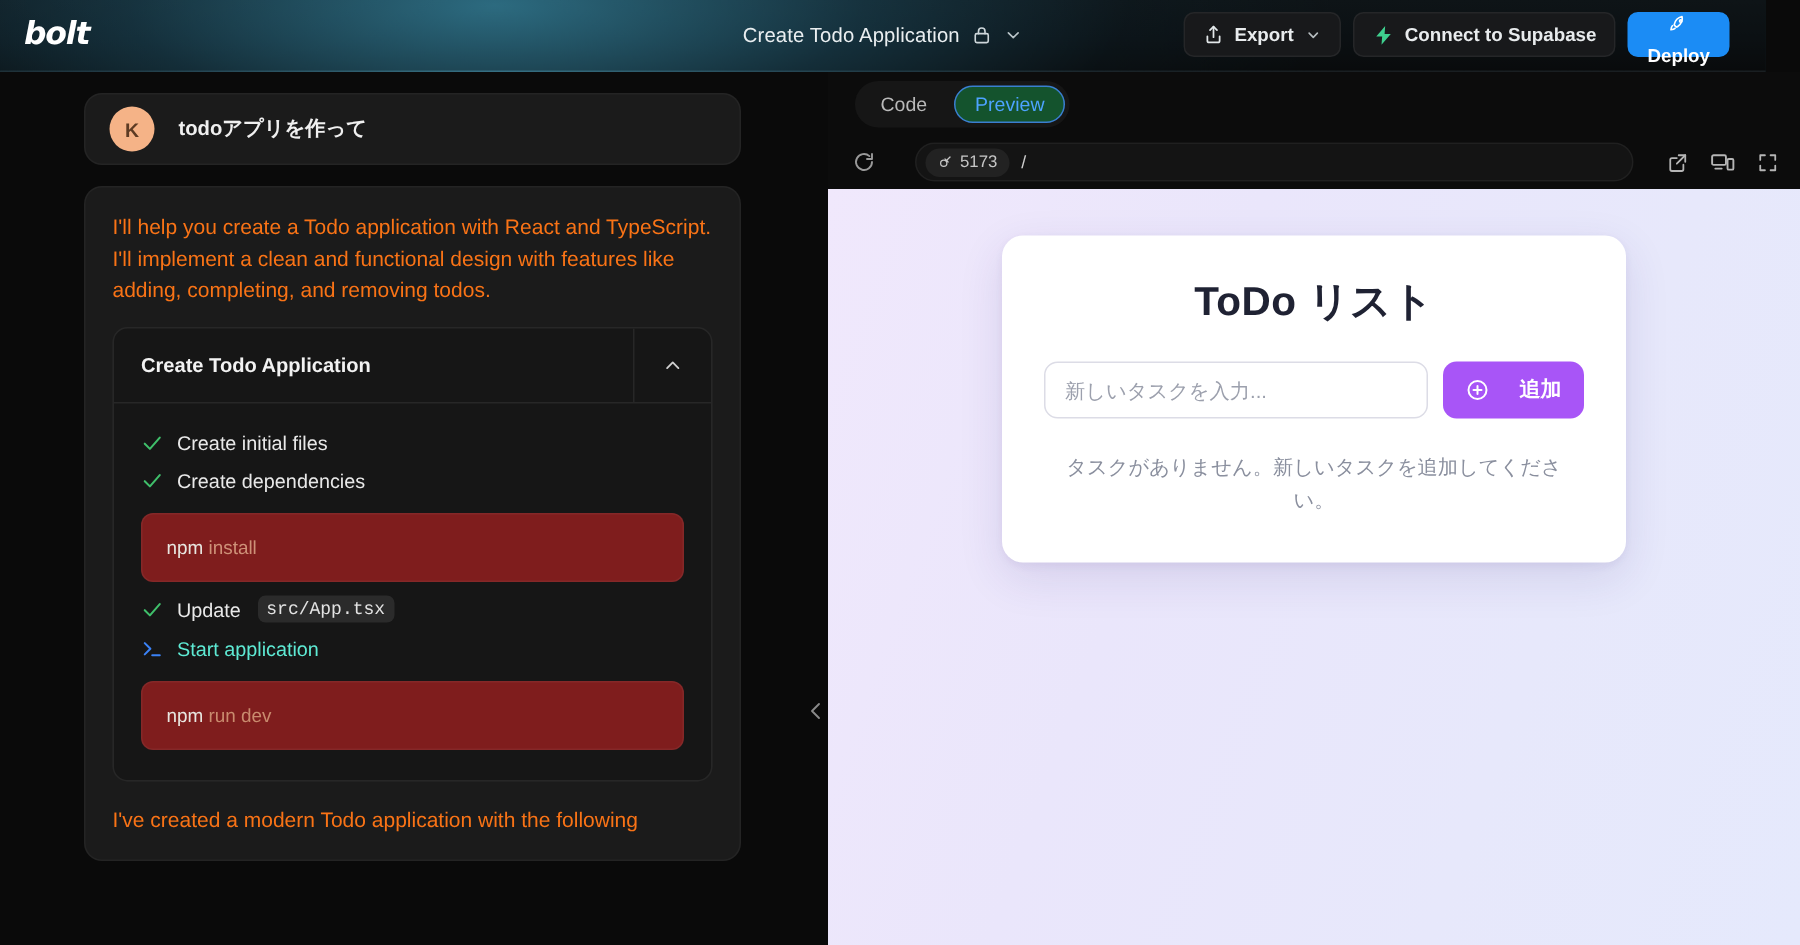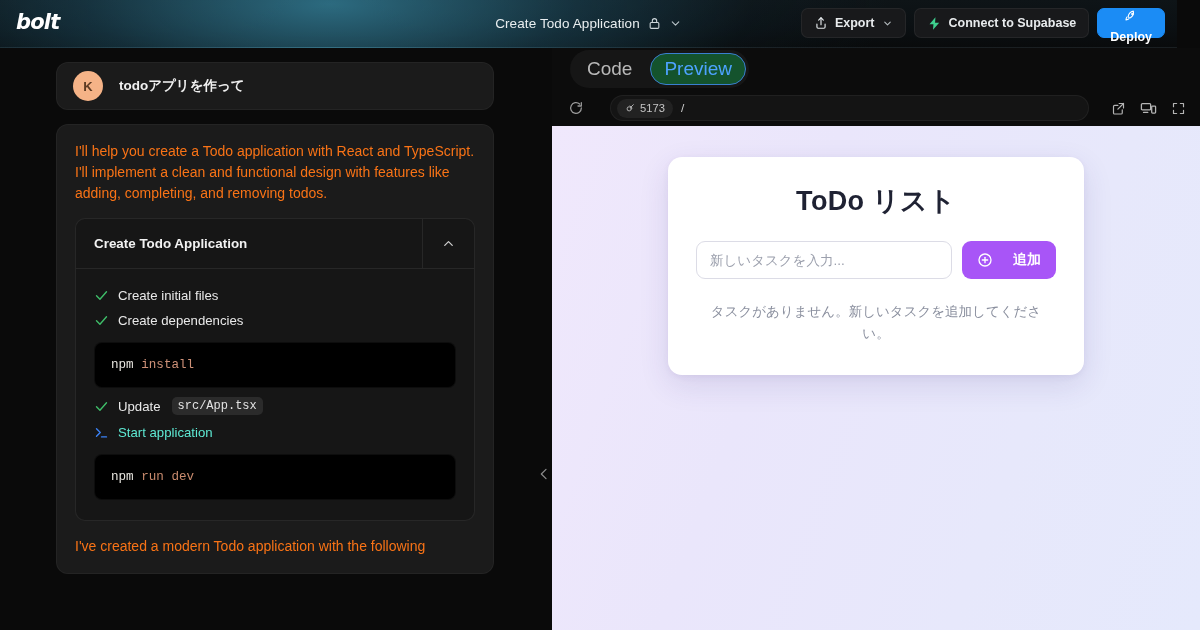--- a/index.html
+++ b/index.html
@@ -33,21 +33,21 @@
     position: absolute; left: 0; right: 0;
     display: flex; align-items: center; justify-content: center; gap: 8px;
     pointer-events: none;
   }
   .hdr-center > * { pointer-events: auto; }
   .hdr-title { font-size: 13.5px; color: #e9eef0; letter-spacing: 0.1px; }
   .ico { display: inline-flex; align-items: center; justify-content: center; }
   .ico svg { display: block; }
 
   .hdr-right {
-    position: absolute; right: 12px; top: 8px;
+    position: absolute; right: 24px; top: 8px;
     display: flex; align-items: center; gap: 8px;
   }
   .btn {
     display: inline-flex; align-items: center; gap: 7px;
     height: 30px; padding: 0 12px;
     border-radius: 7px;
     font-size: 12.5px; font-weight: 600;
     color: #e8ebed;
     background: #18191b;
     border: 1px solid rgba(255,255,255,0.06);
@@ -120,25 +120,25 @@
   .term { color: #3b82f6; flex: 0 0 auto; display: flex; }
   .action.link { color: #5eead4; cursor: pointer; }
   .filechip {
     font-family: "Liberation Mono", monospace;
     font-size: 12px; color: #e3e3e3;
     background: #2b2b2b; border-radius: 5px;
     padding: 2px 6px; margin-left: 2px;
   }
   .codeblock {
     margin: 9px 0 4px 0;
-    background: #000000;
+    background: #7f1d1d;
     border: 1px solid rgba(255,255,255,0.05);
     border-radius: 8px;
     padding: 15px 16px;
-    font-family: Liberation Mono, monospace;
+    font-family: Liberation Sans, sans-serif;
     font-size: 12.6px;
     white-space: pre;
   }
   .tok-cmd { color: #e8e6e0; }
   .tok-arg { color: #ce9178; }
   .tok-arg2 { color: #c98b6e; }
 
   
   .divider {
     width: 0; position: relative;
@@ -156,21 +156,21 @@
     background: #0c0c0c;
     display: flex; flex-direction: column;
     position: relative;
   }
   .tabs-row { height: 42px; display: flex; align-items: center; padding: 0 18px; }
   .tabs {
     display: flex; align-items: center; gap: 4px;
     background: #161616; border-radius: 999px; padding: 3px;
   }
   .tab {
-    font-size: 19px; padding: 4px 13px; border-radius: 999px;
+    font-size: 13px; padding: 4px 13px; border-radius: 999px;
     color: #b9b9b9; cursor: pointer; border: 1px solid transparent;
   }
   .tab.active { color: #4da3ff; border-color: #3a7fd0; background: #14532d; }
 
   .urlbar {
     height: 36px; display: flex; align-items: center; gap: 22px;
     padding: 0 14px 0 12px;
   }
   .reload {
     width: 24px; height: 24px; display: flex; align-items: center; justify-content: center;

